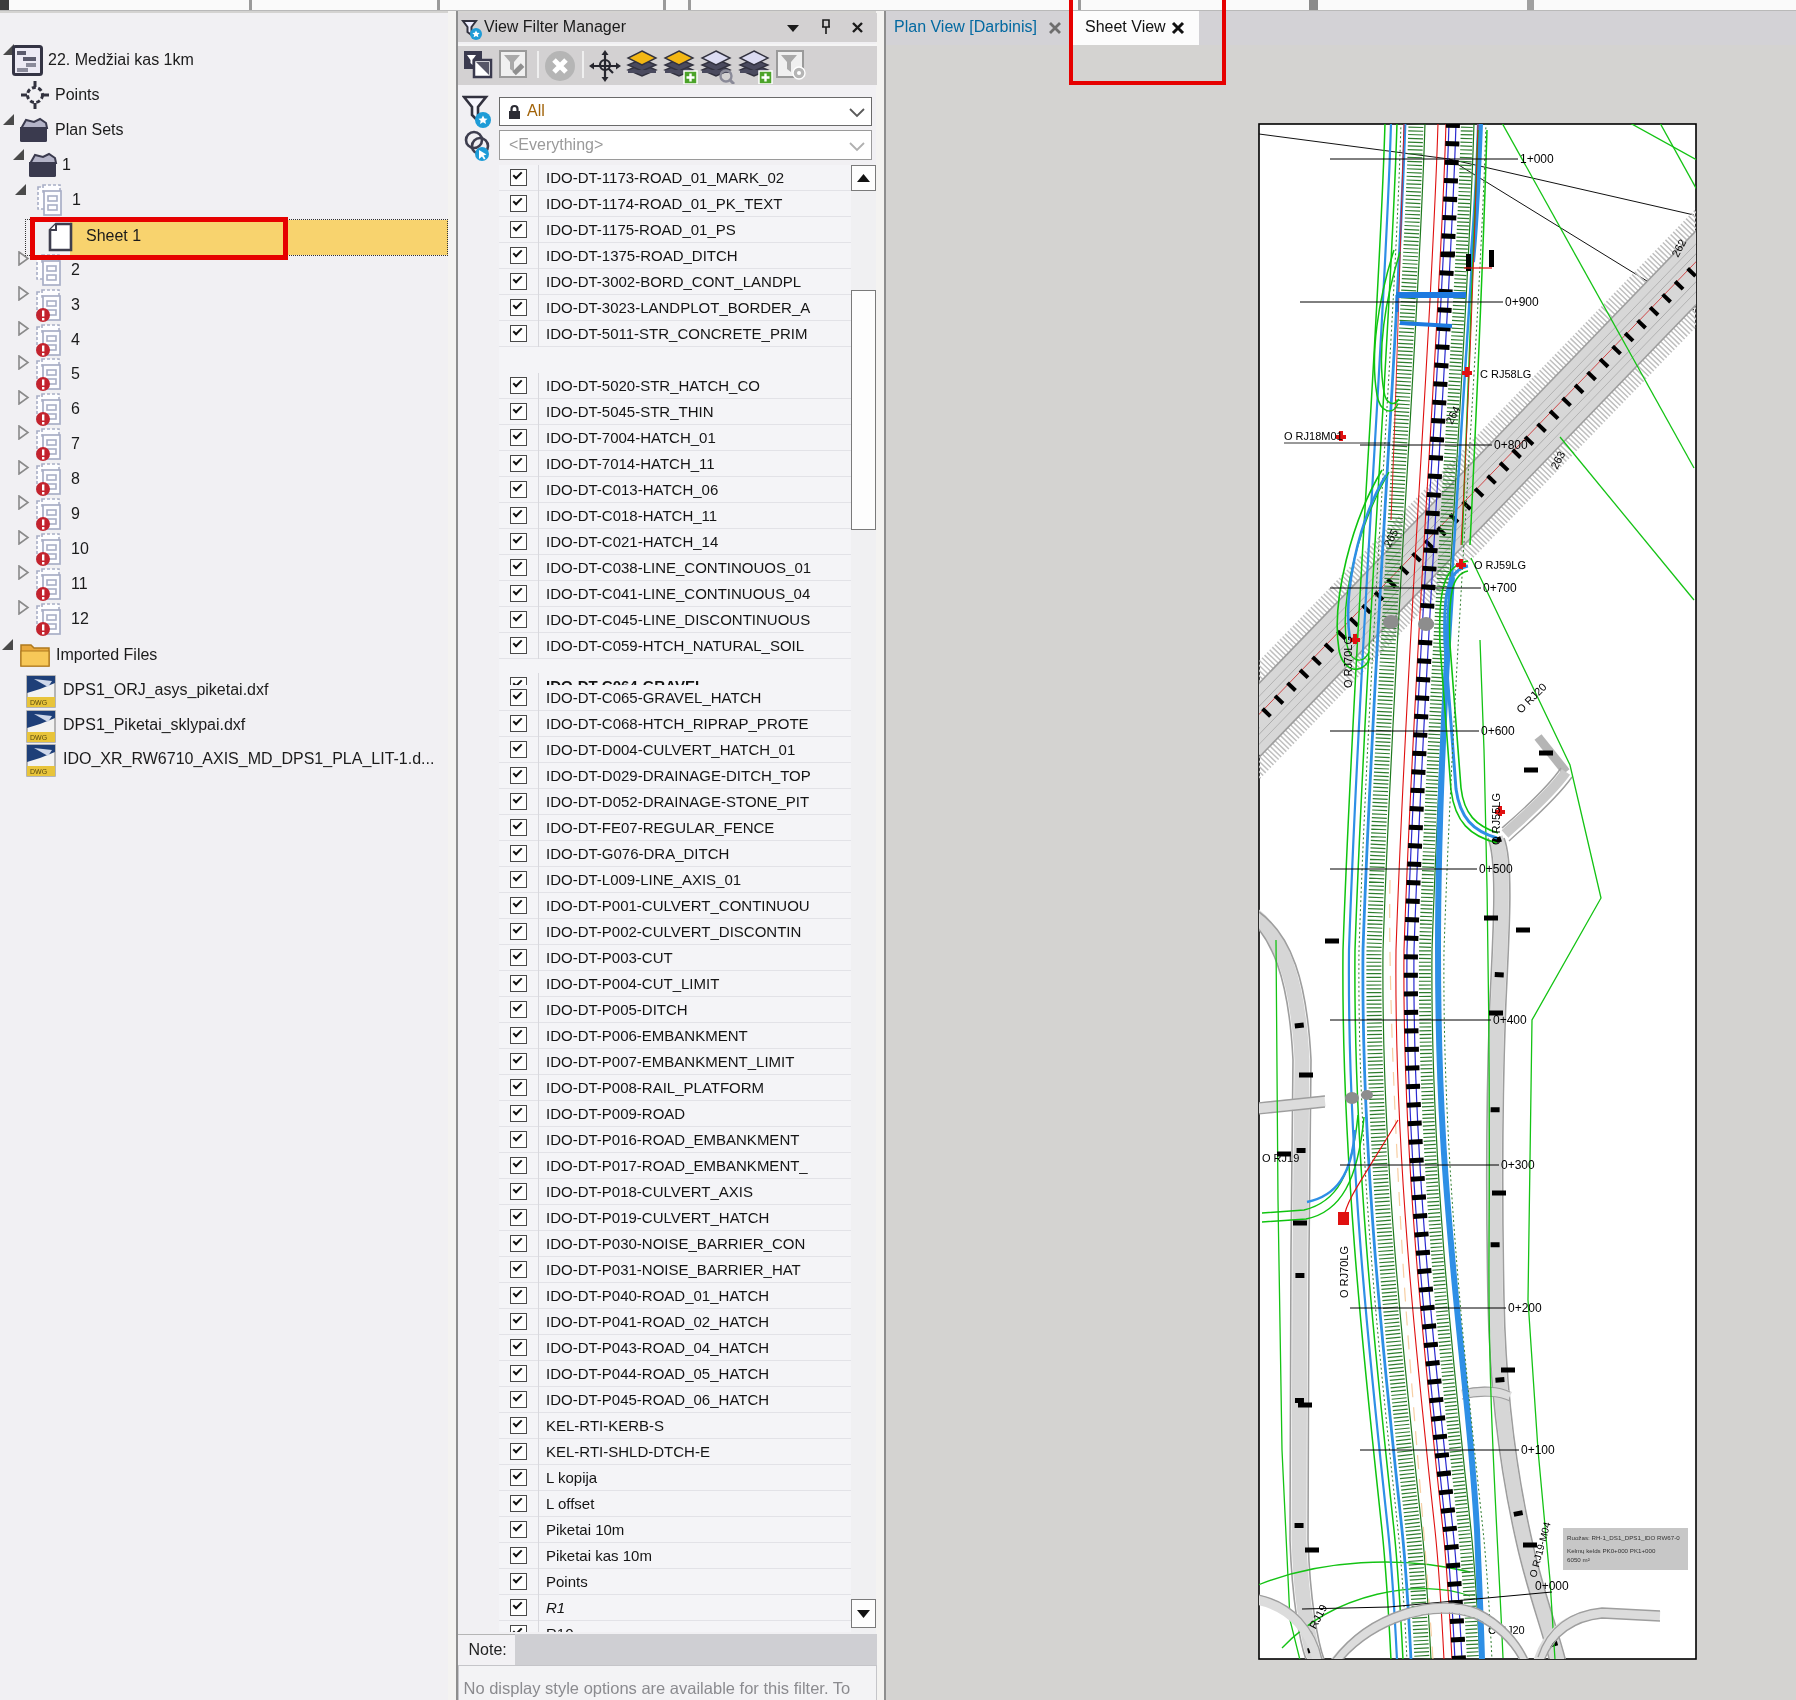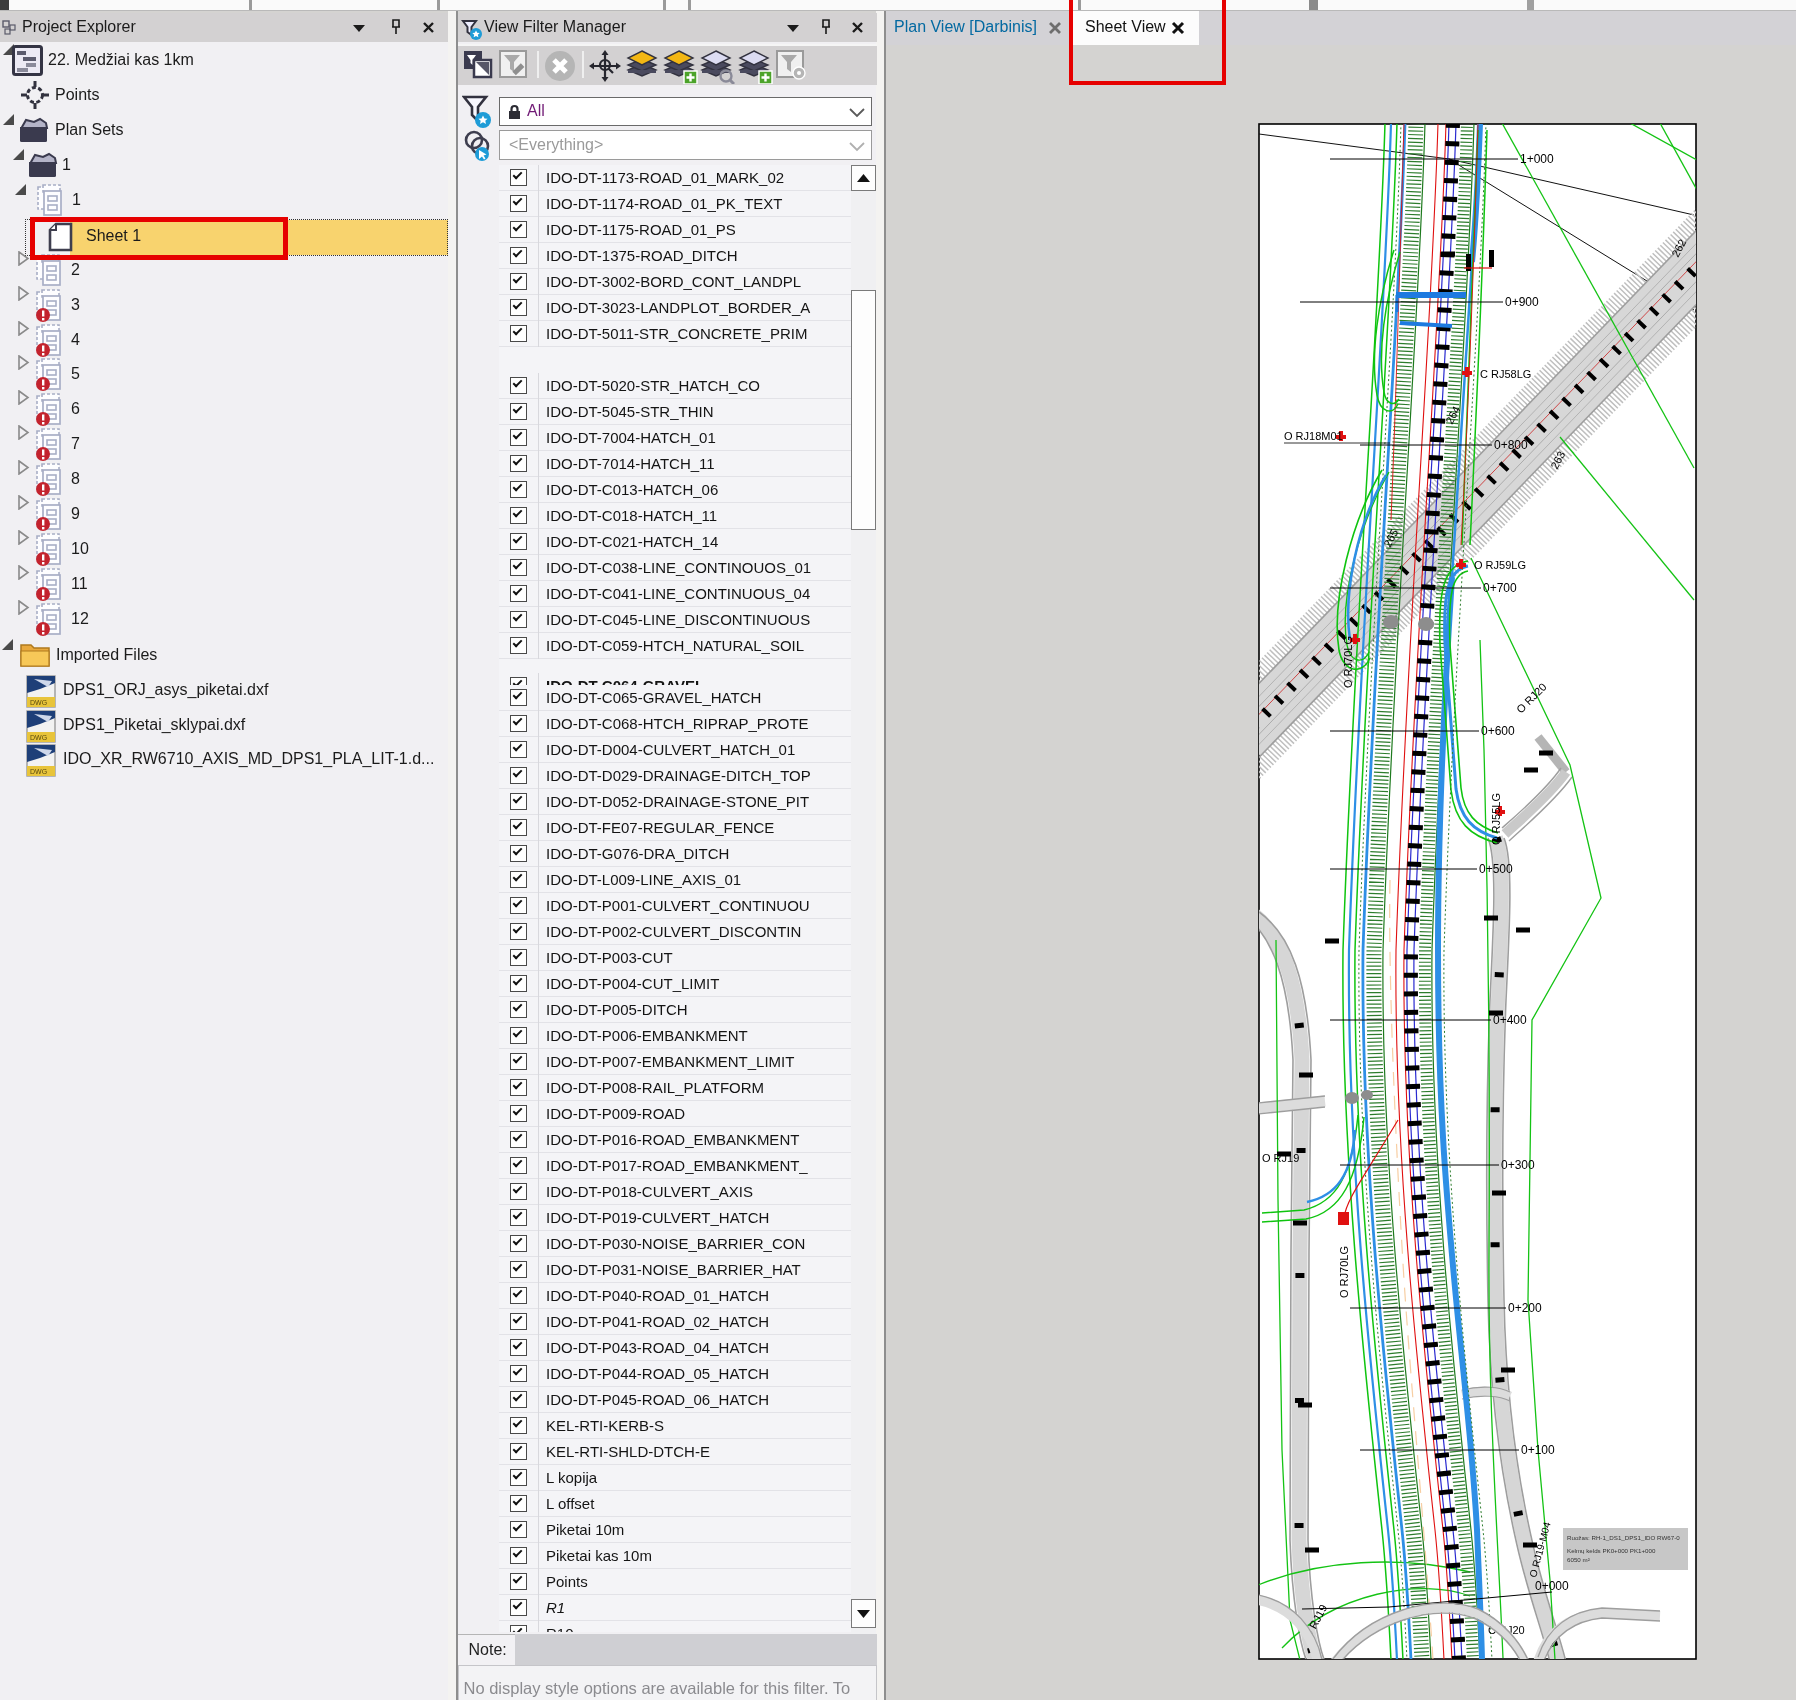--- a/index.html
+++ b/index.html
@@ -22,37 +22,20 @@
 <div class="abs" style="left:663px;top:0;width:3px;height:10px;background:#9a9a9a;"></div>
 <div class="abs" style="left:688px;top:0;width:3px;height:10px;background:#9a9a9a;"></div>
 <div class="abs" style="left:1309px;top:0;width:9px;height:10px;background:#8b8b8b;"></div>
 <div class="abs" style="left:1527px;top:0;width:7px;height:10px;background:#a0a0a0;"></div>
 <div class="abs" style="left:1078px;top:0;width:3px;height:10px;background:#9a9a9a;"></div>
 <div class="abs" style="left:448px;top:11px;width:8px;height:1689px;background:#f4f3f1;"></div>
 <div class="abs" style="left:456px;top:11px;width:1.5px;height:1689px;background:#8e8e8e;"></div>
 <div class="abs" style="left:876px;top:11px;width:8px;height:1689px;background:#f4f3f1;"></div>
 <div class="abs" style="left:884px;top:11px;width:2px;height:1689px;background:#8e8e8e;"></div>
 <div class="abs" style="left:0;top:13px;width:448px;height:1687px;background:#f1f0f3;">
-<div class="abs ttl" style="left:0;top:0;width:448px;">
-<svg class="abs" style="left:2px;top:7px;" width="16" height="16">
-        <rect x="1" y="1" width="6" height="6" fill="none" stroke="#5a5a6a" stroke-width="1.4"></rect>
-        <rect x="8" y="5" width="5" height="5" fill="none" stroke="#5a5a6a" stroke-width="1.2"></rect>
-        <rect x="3" y="9" width="5" height="5" fill="none" stroke="#5a5a6a" stroke-width="1.2"></rect>
-      </svg>
-<span class="ttxt" style="left:22px;">Project Explorer</span>
-<svg class="abs" style="left:352px;top:11px;" width="14" height="8">
-        <polygon points="1,1 13,1 7,8" fill="#1b1b1b"></polygon>
-      </svg>
-<svg class="abs" style="left:390px;top:6px;" width="12" height="16">
-        <path d="M3 1 H9 V8 H3 Z M2 8 H10 M6 8 V15" fill="none" stroke="#1b1b1b" stroke-width="1.6"></path>
-      </svg>
-<svg class="abs" style="left:422px;top:8px;" width="13" height="13">
-        <path d="M2 2 L11 11 M11 2 L2 11" stroke="#1b1b1b" stroke-width="2.4"></path>
-      </svg>
-</div>
 <svg class="abs" style="left:2px;top:29px;" width="14" height="14">
       <polygon points="12,2 12,13 1,13" fill="#4a4a4a"></polygon>
     </svg>
 <svg class="abs" style="left:12px;top:32px;" width="31" height="31">
 <rect x="1.5" y="1.5" width="28" height="28" rx="2" fill="#eceaf4" stroke="#343444" stroke-width="3"></rect>
 <rect x="5" y="6" width="9" height="4" fill="#5c5c6e"></rect>
       <rect x="11" y="12" width="13" height="4" fill="#5c5c6e"></rect>
       <rect x="14" y="18" width="10" height="4" fill="#8a8a9a"></rect>
       <rect x="5" y="23" width="11" height="4" fill="#8a8a9a"></rect>
     </svg>
@@ -405,21 +388,21 @@
 <svg class="abs" style="left:4.5px;top:82px;" width="30" height="34">
       <path d="M2 2 H24 L16 12 V26 L10 20 V12 Z" fill="#f8f8ff" stroke="#32323f" stroke-width="2.6"></path>
       <circle cx="21" cy="25" r="8" fill="#1e9cd7"></circle>
       <path d="M21 20.5 L22.5 23.4 L25.6 23.7 L23.3 25.8 L24 28.9 L21 27.3 L18 28.9 L18.7 25.8 L16.4 23.7 L19.5 23.4 Z" fill="#fff"></path>
     </svg>
 <div class="abs" style="left:41.5px;top:84px;width:373px;height:29px;background:#fff;border:1.4px solid #6a6a6a;"></div>
 <svg class="abs" style="left:49.5px;top:91px;" width="15" height="16">
       <rect x="2" y="7" width="11" height="8" fill="#2b2b33"></rect>
       <path d="M4.5 7 V5 a3 3 0 0 1 6 0 V7" fill="none" stroke="#2b2b33" stroke-width="2.2"></path>
     </svg>
-<div class="abs" style="left:69.5px;top:89px;font-size:16px;color:#701a75;">All</div>
+<div class="abs" style="left:69.5px;top:89px;font-size:16px;color:#a16207;">All</div>
 <svg class="abs" style="left:391.5px;top:95px;" width="16" height="10">
       <path d="M1 1 L8 8 L15 1" fill="none" stroke="#5a5a5a" stroke-width="1.8"></path>
     </svg>
 <svg class="abs" style="left:3.5px;top:117px;" width="32" height="32">
       <circle cx="13" cy="10" r="8" fill="none" stroke="#3e3e4e" stroke-width="2.6"></circle>
       <circle cx="19" cy="16" r="8" fill="none" stroke="#3e3e4e" stroke-width="2.6"></circle>
       <circle cx="21" cy="24" r="7" fill="#1e9cd7"></circle>
       <polygon points="18,20 18,29 21,26.5 23,29.5 24.5,28.5 22.5,25.5 25.5,24.5" fill="#fff"></polygon>
     </svg>
 <div class="abs" style="left:41.5px;top:117px;width:373px;height:30px;background:#fff;border:1.4px solid #9a9a9a;"></div>

